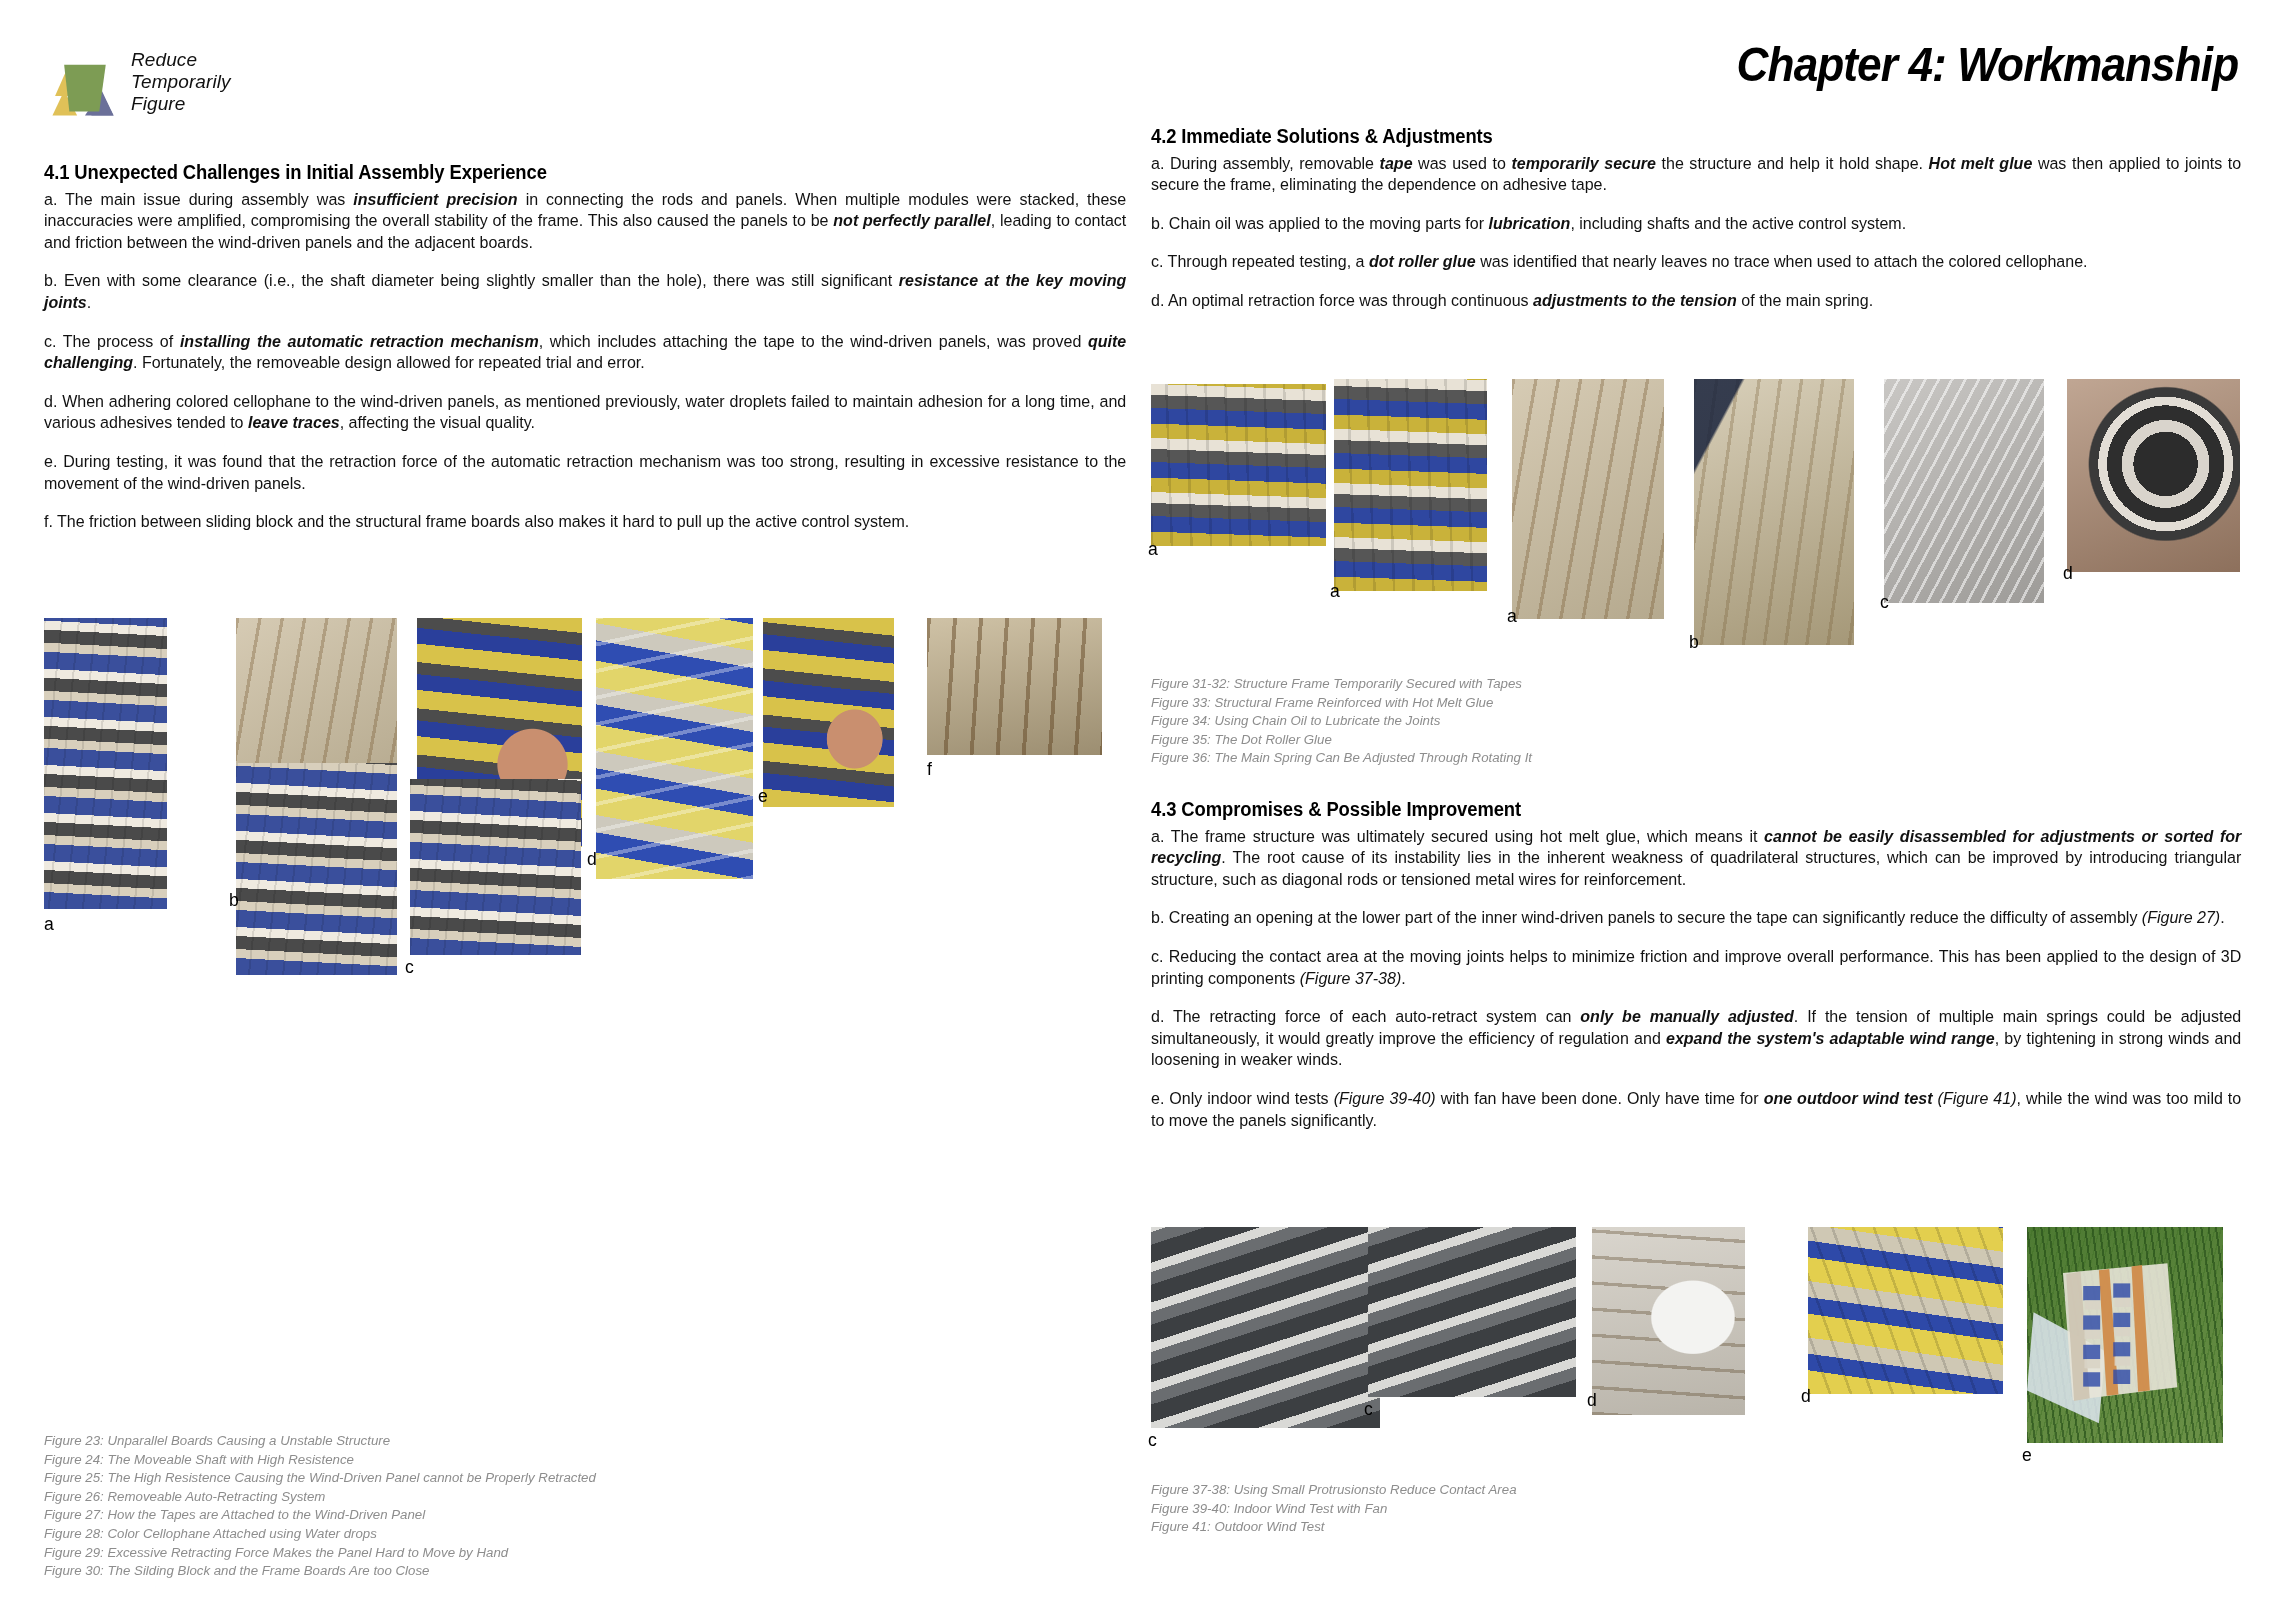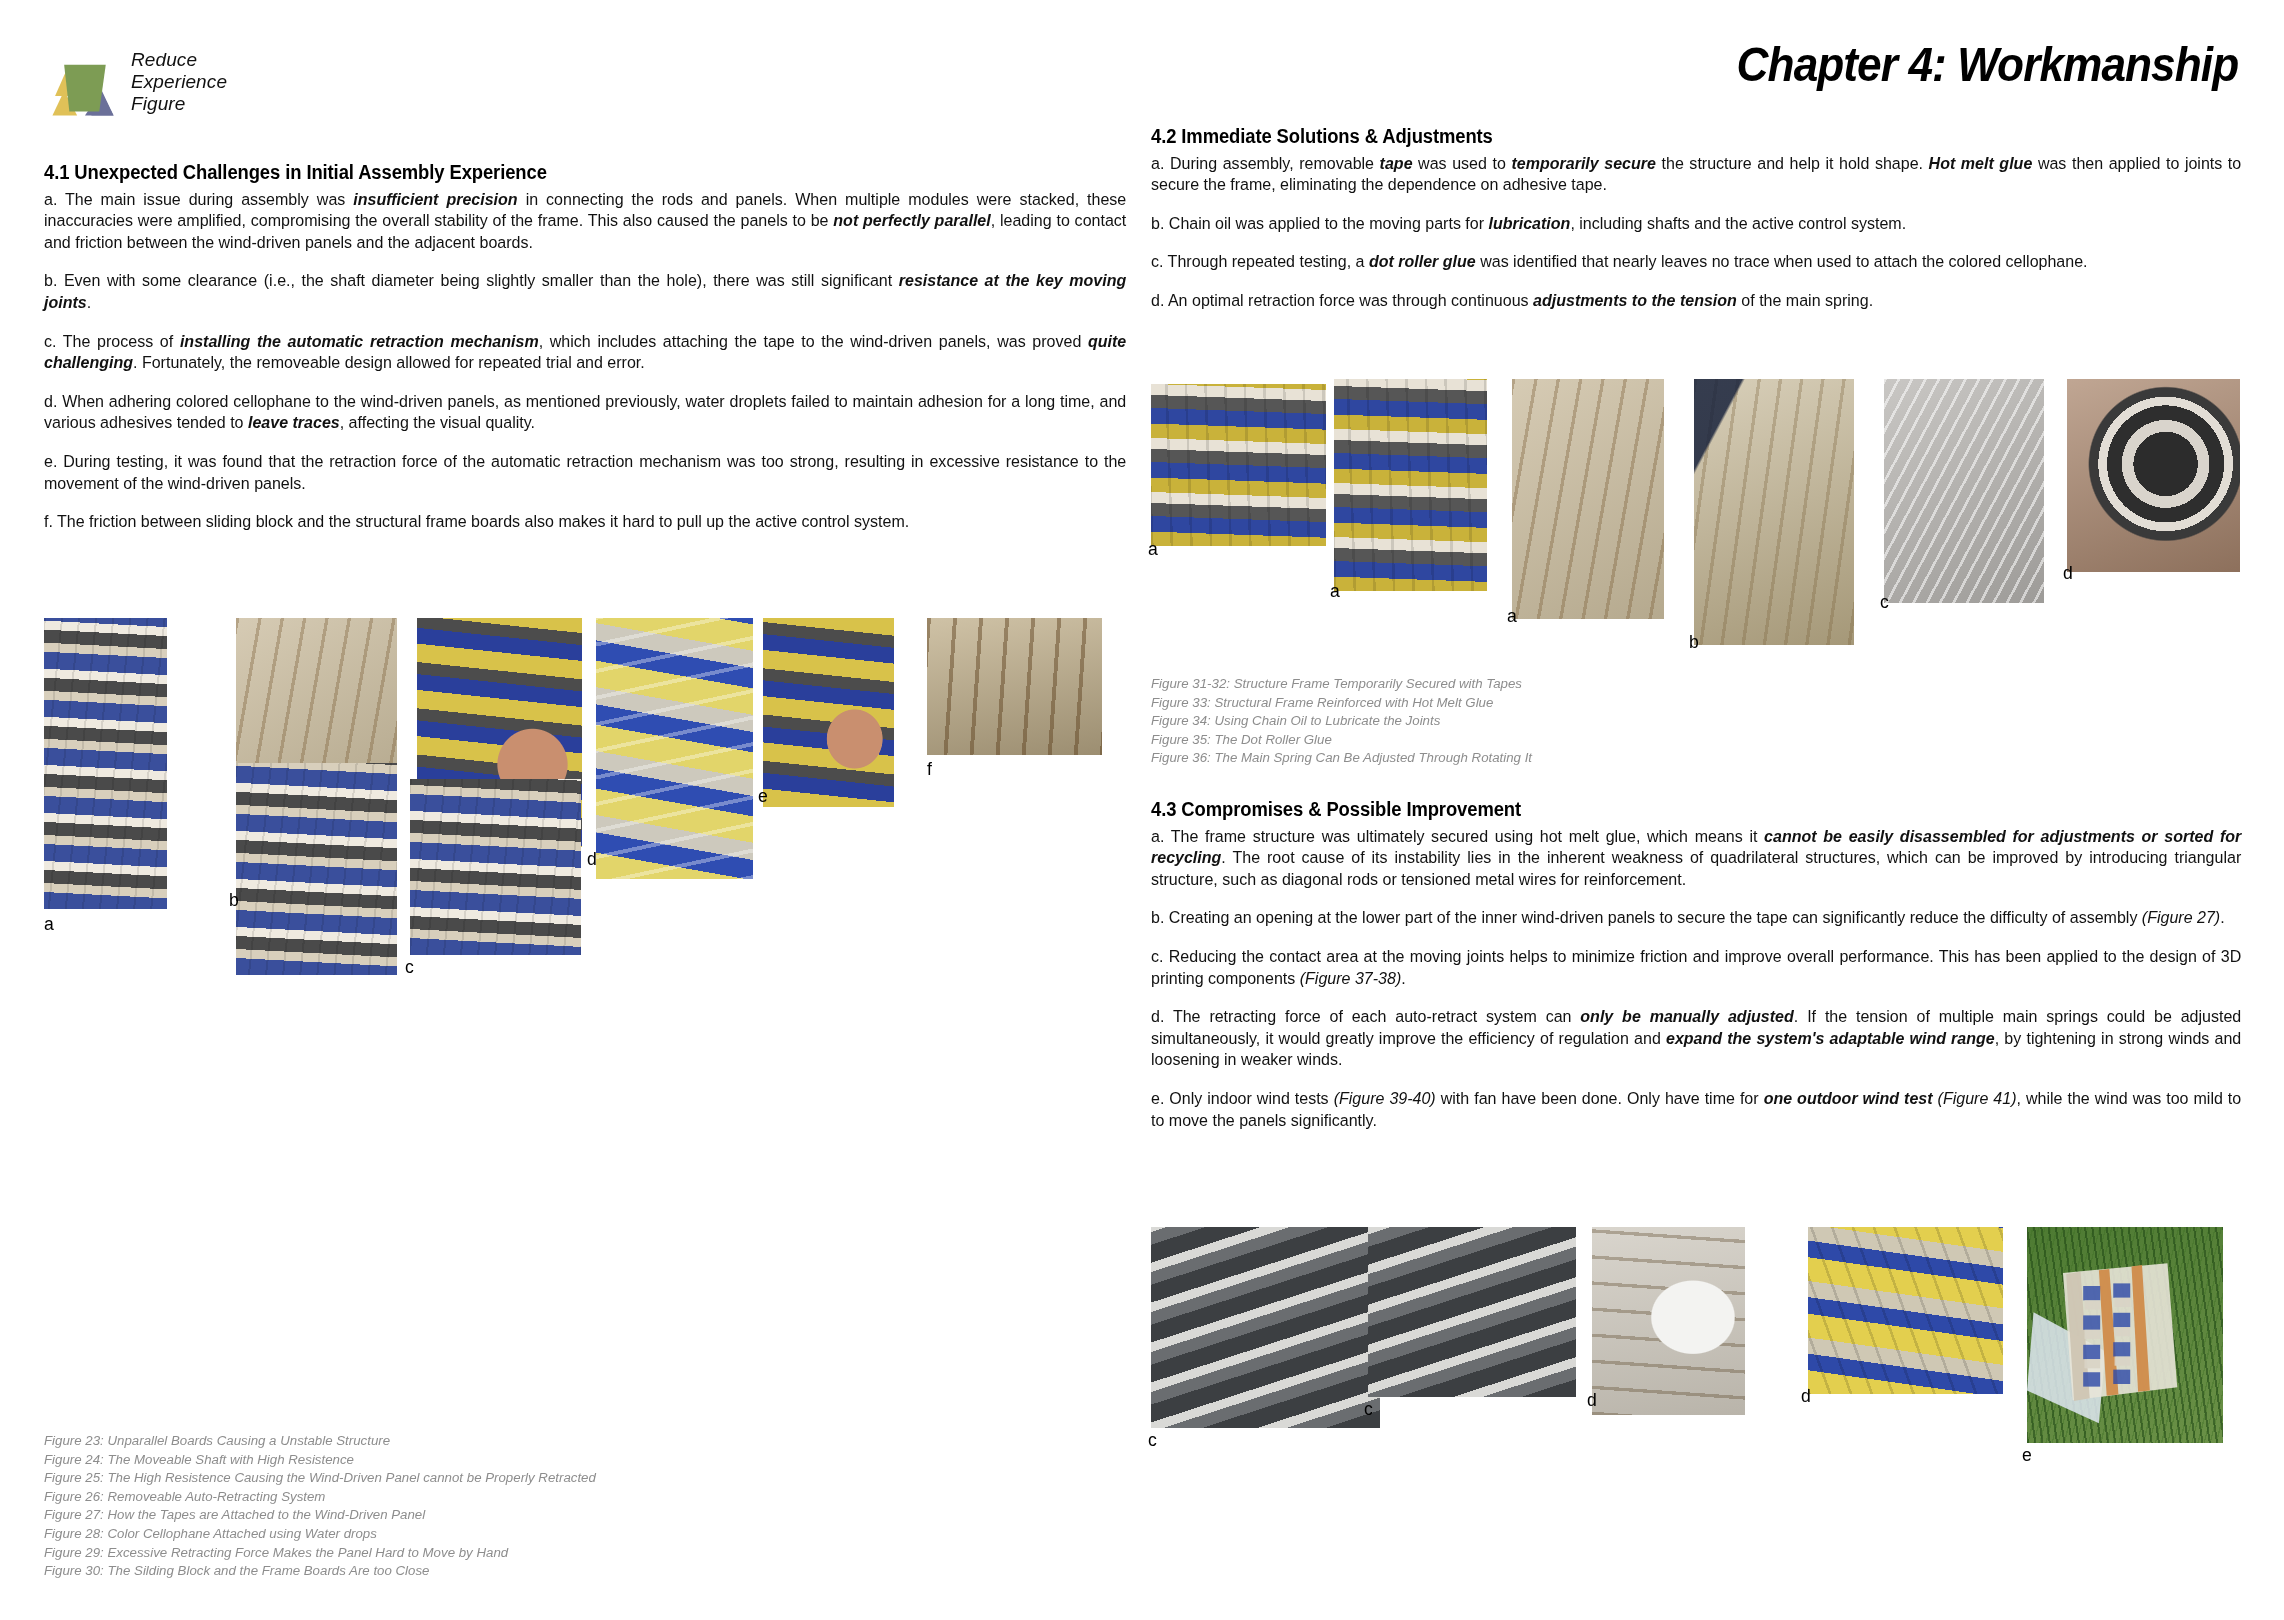--- a/index.html
+++ b/index.html
@@ -142,21 +142,21 @@
   <div class="logo-wrap">
     <svg class="logo-mark" viewBox="0 0 118 100">
       <polygon points="6,66 22,30 40,66" fill="#e0c158"></polygon>
       <polygon points="2,96 20,58 40,96" fill="#e0c158"></polygon>
       <polygon points="62,30 96,96 62,96" fill="#6b7099"></polygon>
       <polygon points="52,96 96,96 78,58" fill="#6b7099"></polygon>
       <polygon points="20,18 84,18 74,90 28,90" fill="#7d9c54"></polygon>
     </svg>
     <div class="logo-text">
       <div>Reduce</div>
-      <div>Experience</div>
+      <div>Temporarily</div>
       <div>Figure</div>
     </div>
   </div>
 
   <div class="chapter-title">Chapter 4: Workmanship</div>
 
   <div class="col-left">
     <h2 class="sec">4.1 Unexpected Challenges in Initial Assembly Experience</h2>
     <div id="left-paras">
         <p class="body just"><span>a. The main issue during assembly was </span><b>insufficient precision</b><span> in connecting the rods and panels. When multiple modules were stacked, these inaccuracies were amplified, compromising the overall stability of the frame. This also caused the panels to be </span><b>not perfectly parallel</b><span>, leading to contact and friction between the wind-driven panels and the adjacent boards.</span></p>
@@ -282,15 +282,20 @@
           <rect x="134" y="108" width="24" height="14"></rect>
         <rect x="88" y="157" width="24" height="14"></rect>
           <rect x="134" y="153" width="24" height="14"></rect>
         <rect x="88" y="202" width="24" height="14"></rect>
           <rect x="134" y="198" width="24" height="14"></rect>
       </g>
     </svg>
   </div>
   <div class="lbl" style="left:2022px; top:1445px;">e</div>
 
+  <div class="caplist" id="right-caps-43" style="position:absolute; left:1151px; top:1481px; width:914px;">
+      <div>Figure 37-38: Using Small Protrusionsto Reduce Contact Area</div>
+      <div>Figure 39-40: Indoor Wind Test with Fan</div>
+      <div>Figure 41: Outdoor Wind Test</div>
+    </div>
 
 </div>
 
 
 </body></html>

